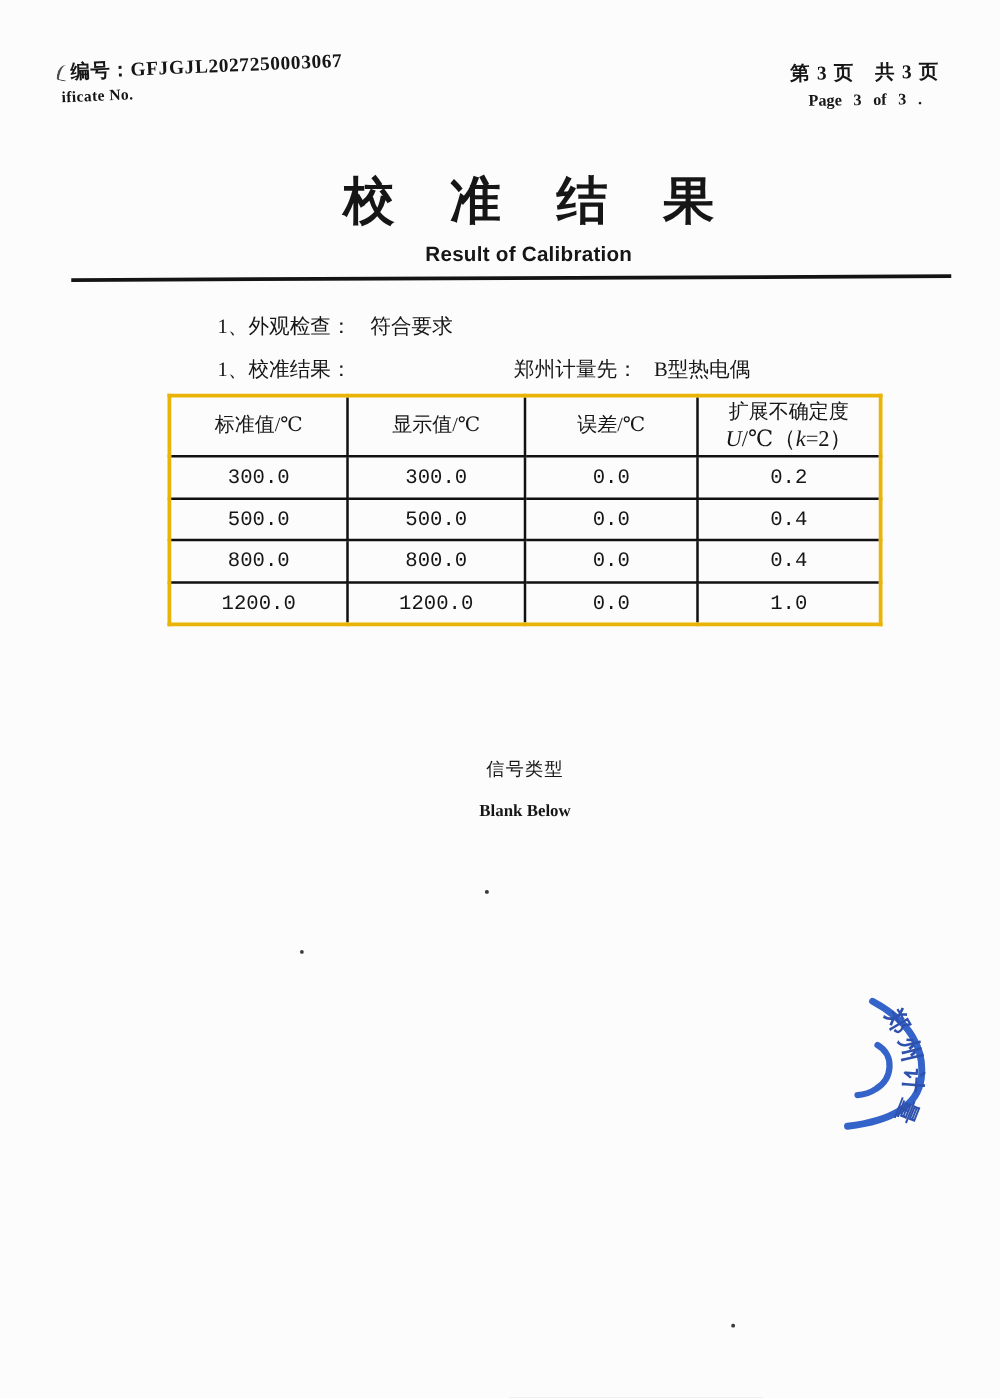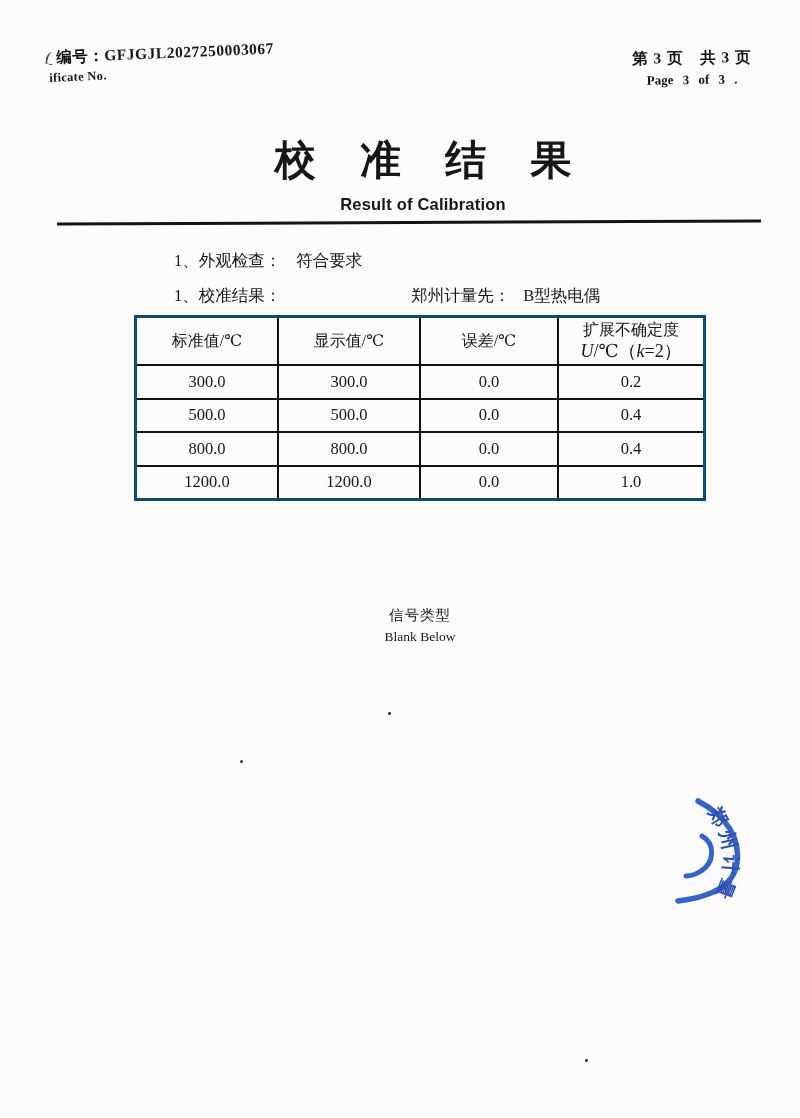--- a/index.html
+++ b/index.html
@@ -27,31 +27,31 @@
     transform:rotate(-.25deg);}
   
   .item{position:absolute;left:138px;font-size:16.5px;white-space:nowrap;margin-left:36px;}
   .item-1{top:250px;}
   .item-2{top:285px;}
   .gap-sm{display:inline-block;width:15px;}
   .gap-lg{display:inline-block;width:130px;}
   .gap-md{display:inline-block;width:13px;}
   
   table.cal{position:absolute;left:134px;top:315px;width:572px;border-collapse:collapse;
-    table-layout:fixed;border:3px solid #0c4a6e;}
+    table-layout:fixed;border:3px solid #eab308;}
   table.cal th,table.cal td{border:2.2px solid #111;text-align:center;vertical-align:middle;
     padding:0;font-weight:400;}
   table.cal th{height:46px;font-size:16px;line-height:1.25;}
-  table.cal td{height:31.5px;font-size:16.5px;}
+  table.cal td{height:31.5px;font-size:16.5px;font-family:Liberation Mono, monospace;}
   .uncert-l2{font-size:18px;}
   .it{font-style:italic;font-family:"Liberation Serif",serif;}
   
   .below-note{position:absolute;left:134px;top:606px;width:572px;text-align:center;}
   .below-cn{font-size:14.5px;letter-spacing:1px;}
-  .below-en{font-size:13.5px;font-weight:400;margin-top:4px;}
+  .below-en{font-size:13.5px;font-weight:700;margin-top:16px;}
   
   :root{--stamp-color:#2457c5;--stamp-text:#1d43a8;}
   .stamp{position:absolute;left:640px;top:775px;width:160px;height:145px;opacity:.92;}
   .stamp path.arc{fill:none;stroke:var(--stamp-color);stroke-linecap:round;}
   .stamp .arc-outer{stroke-width:5.5;}
   .stamp .arc-inner{stroke-width:5;}
   .stamp text{fill:var(--stamp-text);font-size:19px;font-weight:700;letter-spacing:4px;
     font-family:"Liberation Serif",serif;}
   
   .speck{position:absolute;background:#3a3a3a;border-radius:50%;}

